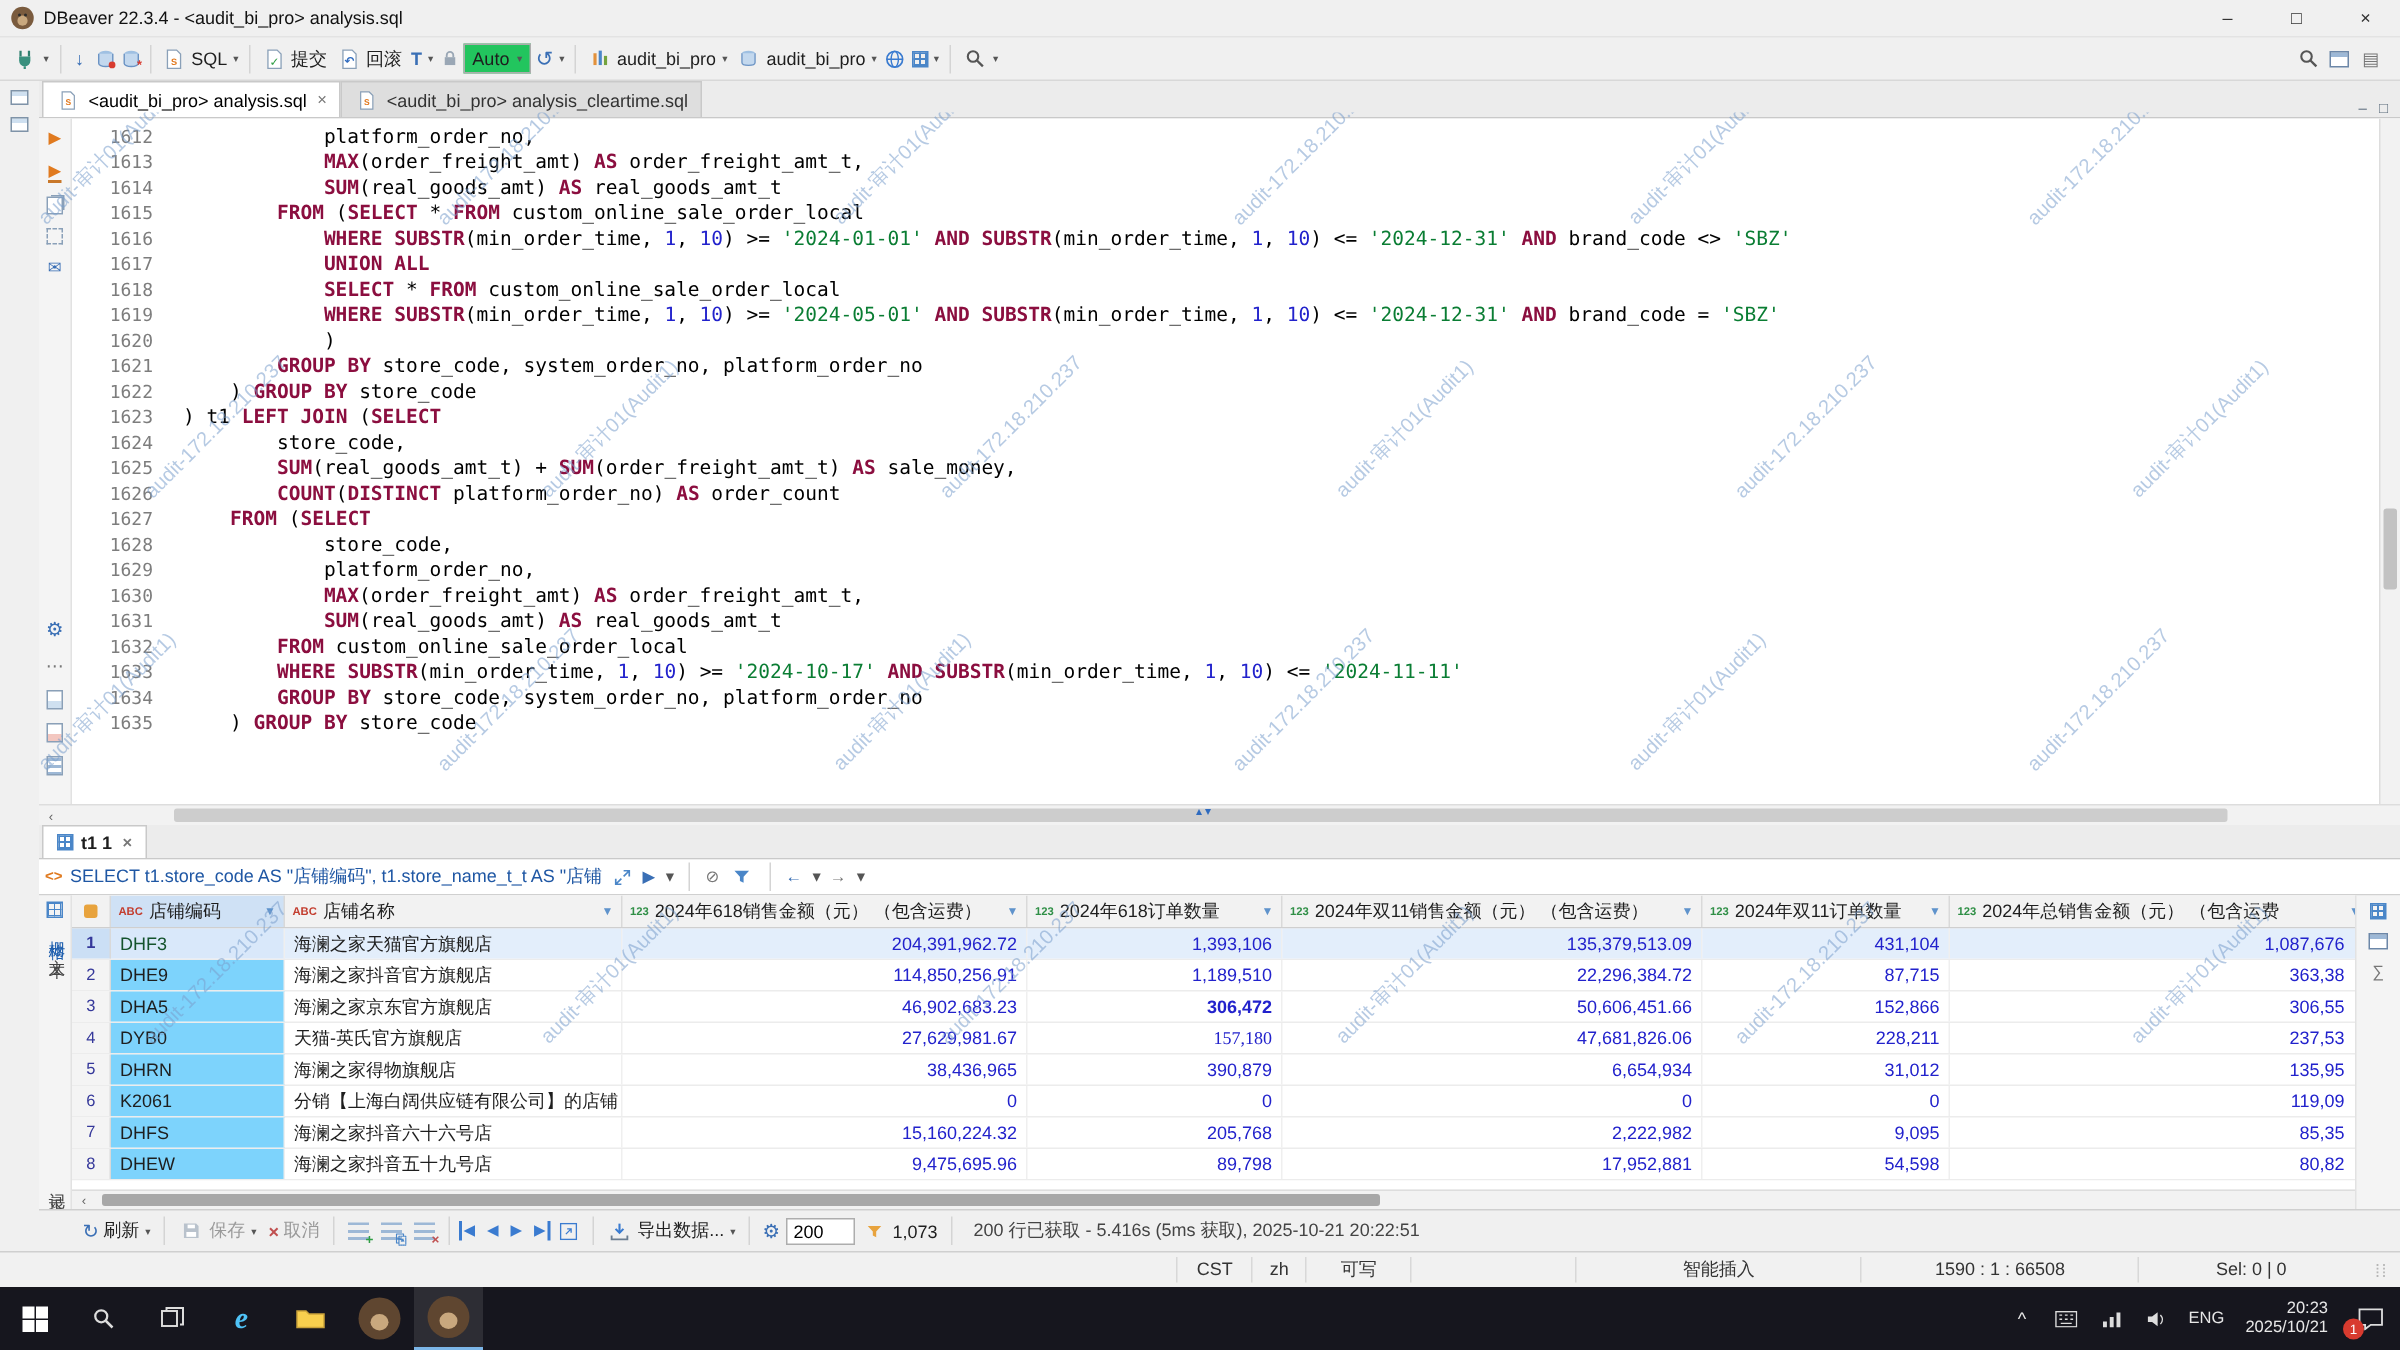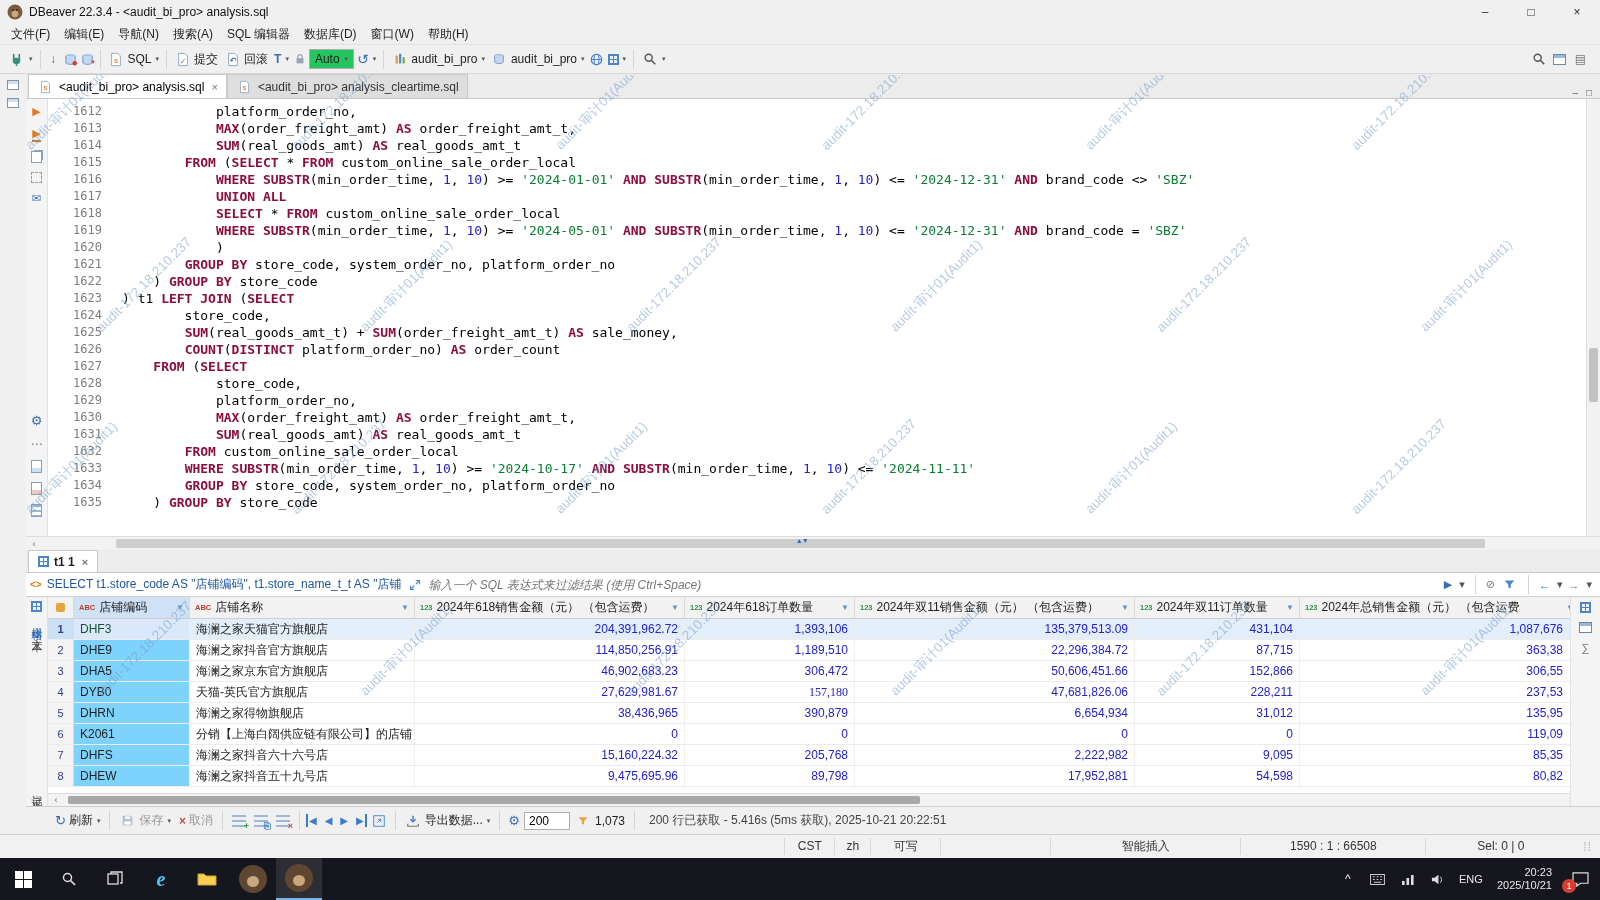--- a/index.html
+++ b/index.html
@@ -155,30 +155,20 @@
         </svg>
     </span>
     <span class="ttl">DBeaver 22.3.4 - &lt;audit_bi_pro&gt; analysis.sql</span>
     <span class="win-controls">
       <span class="win-btn">–</span>
       <span class="win-btn">□</span>
       <span class="win-btn">×</span>
     </span>
   </div>
 
-  <div class="menubar">
-      <span class="menu-item">文件(F)</span>
-      <span class="menu-item">编辑(E)</span>
-      <span class="menu-item">导航(N)</span>
-      <span class="menu-item">搜索(A)</span>
-      <span class="menu-item">SQL 编辑器</span>
-      <span class="menu-item">数据库(D)</span>
-      <span class="menu-item">窗口(W)</span>
-      <span class="menu-item">帮助(H)</span>
-    </div>
 
   <div class="toolbar">
     <span class="tbtn">
       <span class="icon16">
           <svg width="15" height="15" viewBox="0 0 16 16">
             <path d="M5 2v4M11 2v4" stroke="#2f7f6f" stroke-width="1.6"></path>
             <path d="M4 6h8v3a4 4 0 0 1-8 0z" fill="#39907e"></path>
             <path d="M8 13v2" stroke="#39907e" stroke-width="1.6"></path>
           </svg>
         </span>
@@ -400,21 +390,20 @@
       </div>
 
       <div class="filterbar">
         <span class="minisql">&lt;&gt;</span>
         <span class="qpreview">SELECT t1.store_code AS "店铺编码", t1.store_name_t_t AS "店铺</span>
         <span class="icon16">
             <svg width="12" height="12" viewBox="0 0 16 16">
               <path d="M9 2h5v5M14 2L9 7M7 14H2V9M2 14l5-5" fill="none" stroke="#4a86c8" stroke-width="1.5"></path>
             </svg>
           </span>
-        <input class="filter-input" placeholder="输入一个 SQL 表达式来过滤结果 (使用 Ctrl+Space)" style="">
         <span class="fic">
           <span class="blue">▶</span>
           <span class="caret">▾</span>
           <span class="sep"></span>
           <span class="gray">⊘</span>
           <span class="icon16">
               <svg width="13" height="13" viewBox="0 0 16 16">
                 <path d="M2 3h12l-4.5 5v5l-3-1.5V8z" fill="#4a86c8"></path>
               </svg>
             </span>
@@ -495,21 +484,21 @@
                 <div class="gc num" style="width: 170px;">1,189,510</div>
                 <div class="gc num" style="width: 280px;">22,296,384.72</div>
                 <div class="gc num" style="width: 165px;">87,715</div>
                 <div class="gc num lastcol" style="width: 280px;">363,38</div>
               </div>
               <div class="gr">
                 <div class="gn">3</div>
                 <div class="gc txt selcol" style="width: 116px;">DHA5</div>
                 <div class="gc txt" style="width: 225px;">海澜之家京东官方旗舰店</div>
                 <div class="gc num" style="width: 270px;">46,902,683.23</div>
-                <div class="gc num" style="width: 170px;">306,472</div>
+                <div class="gc num" style="width: 170px; font-weight: bold;">306,472</div>
                 <div class="gc num" style="width: 280px;">50,606,451.66</div>
                 <div class="gc num" style="width: 165px;">152,866</div>
                 <div class="gc num lastcol" style="width: 280px;">306,55</div>
               </div>
               <div class="gr">
                 <div class="gn">4</div>
                 <div class="gc txt selcol" style="width: 116px;">DYB0</div>
                 <div class="gc txt" style="width: 225px;">天猫-英氏官方旗舰店</div>
                 <div class="gc num" style="width: 270px;">27,629,981.67</div>
                 <div class="gc num" style="width: 170px; font-family: Liberation Serif, serif;">157,180</div>

